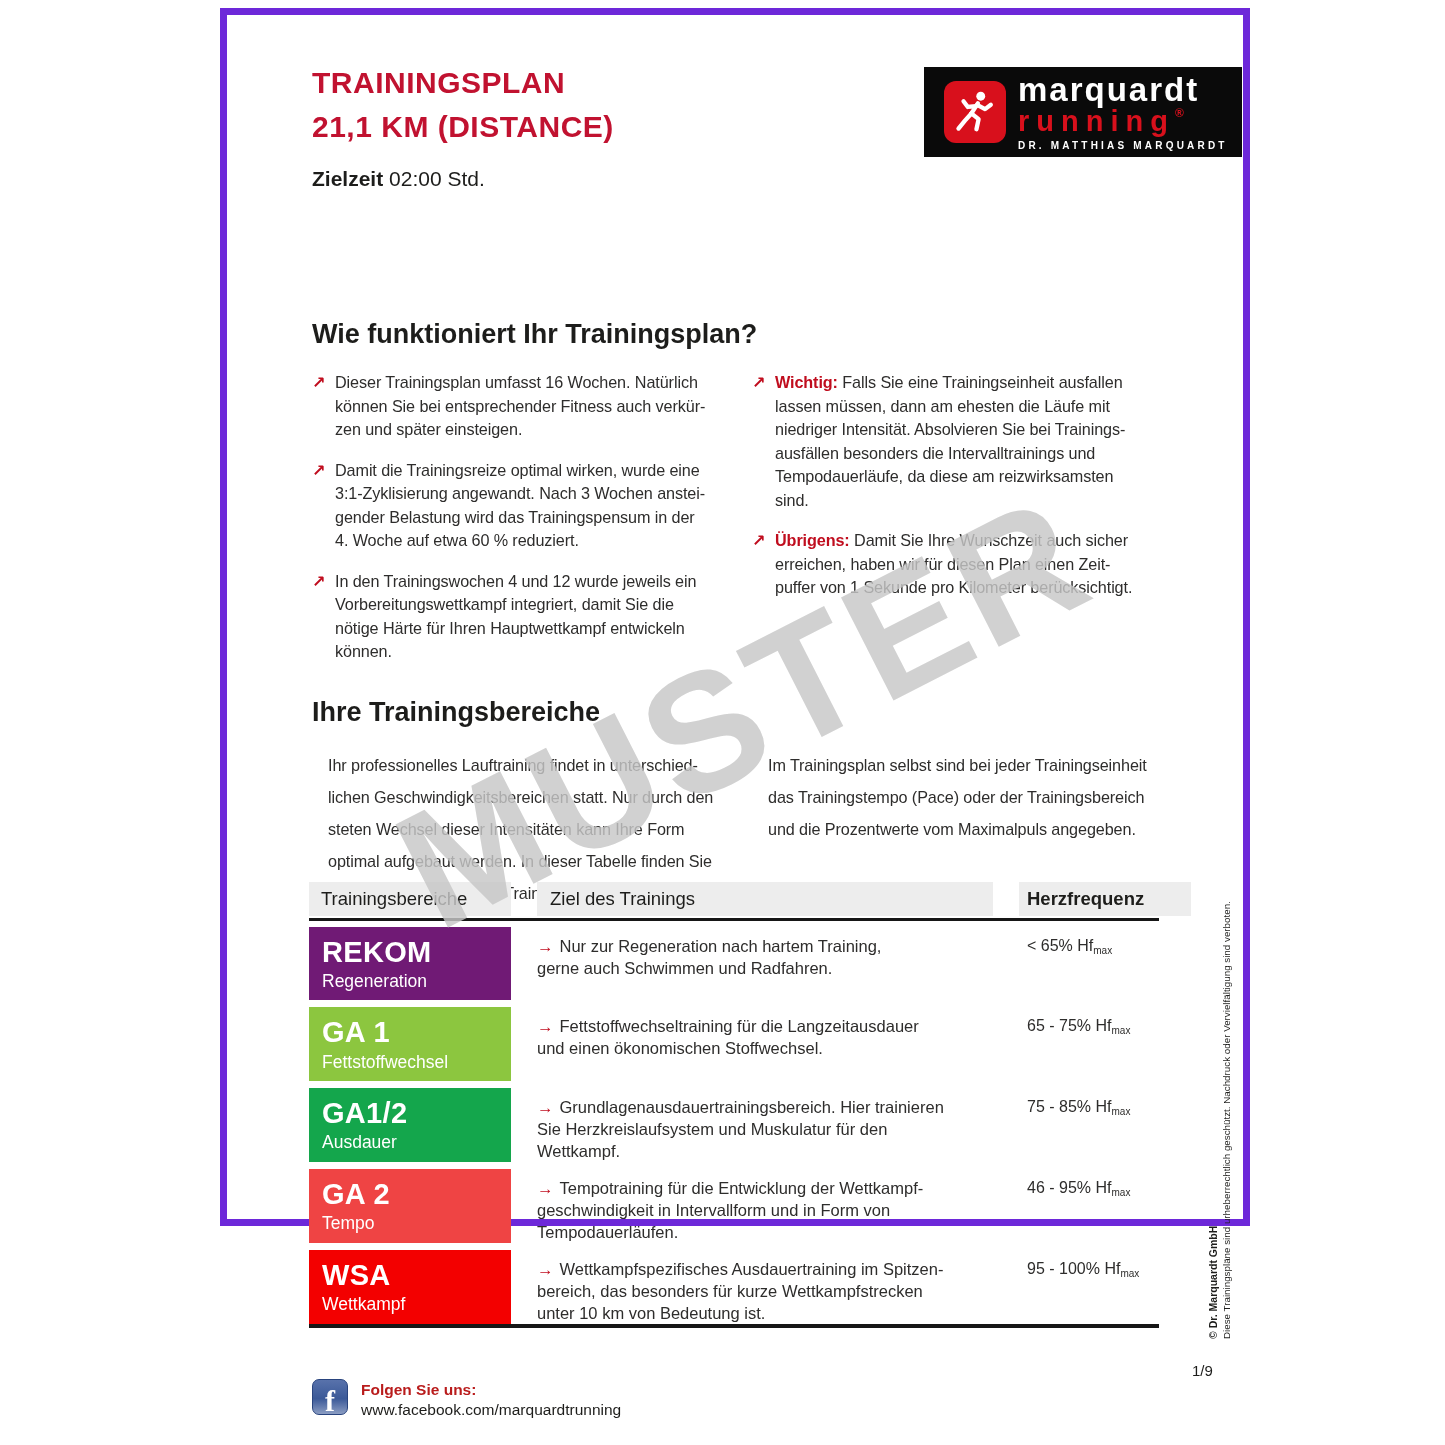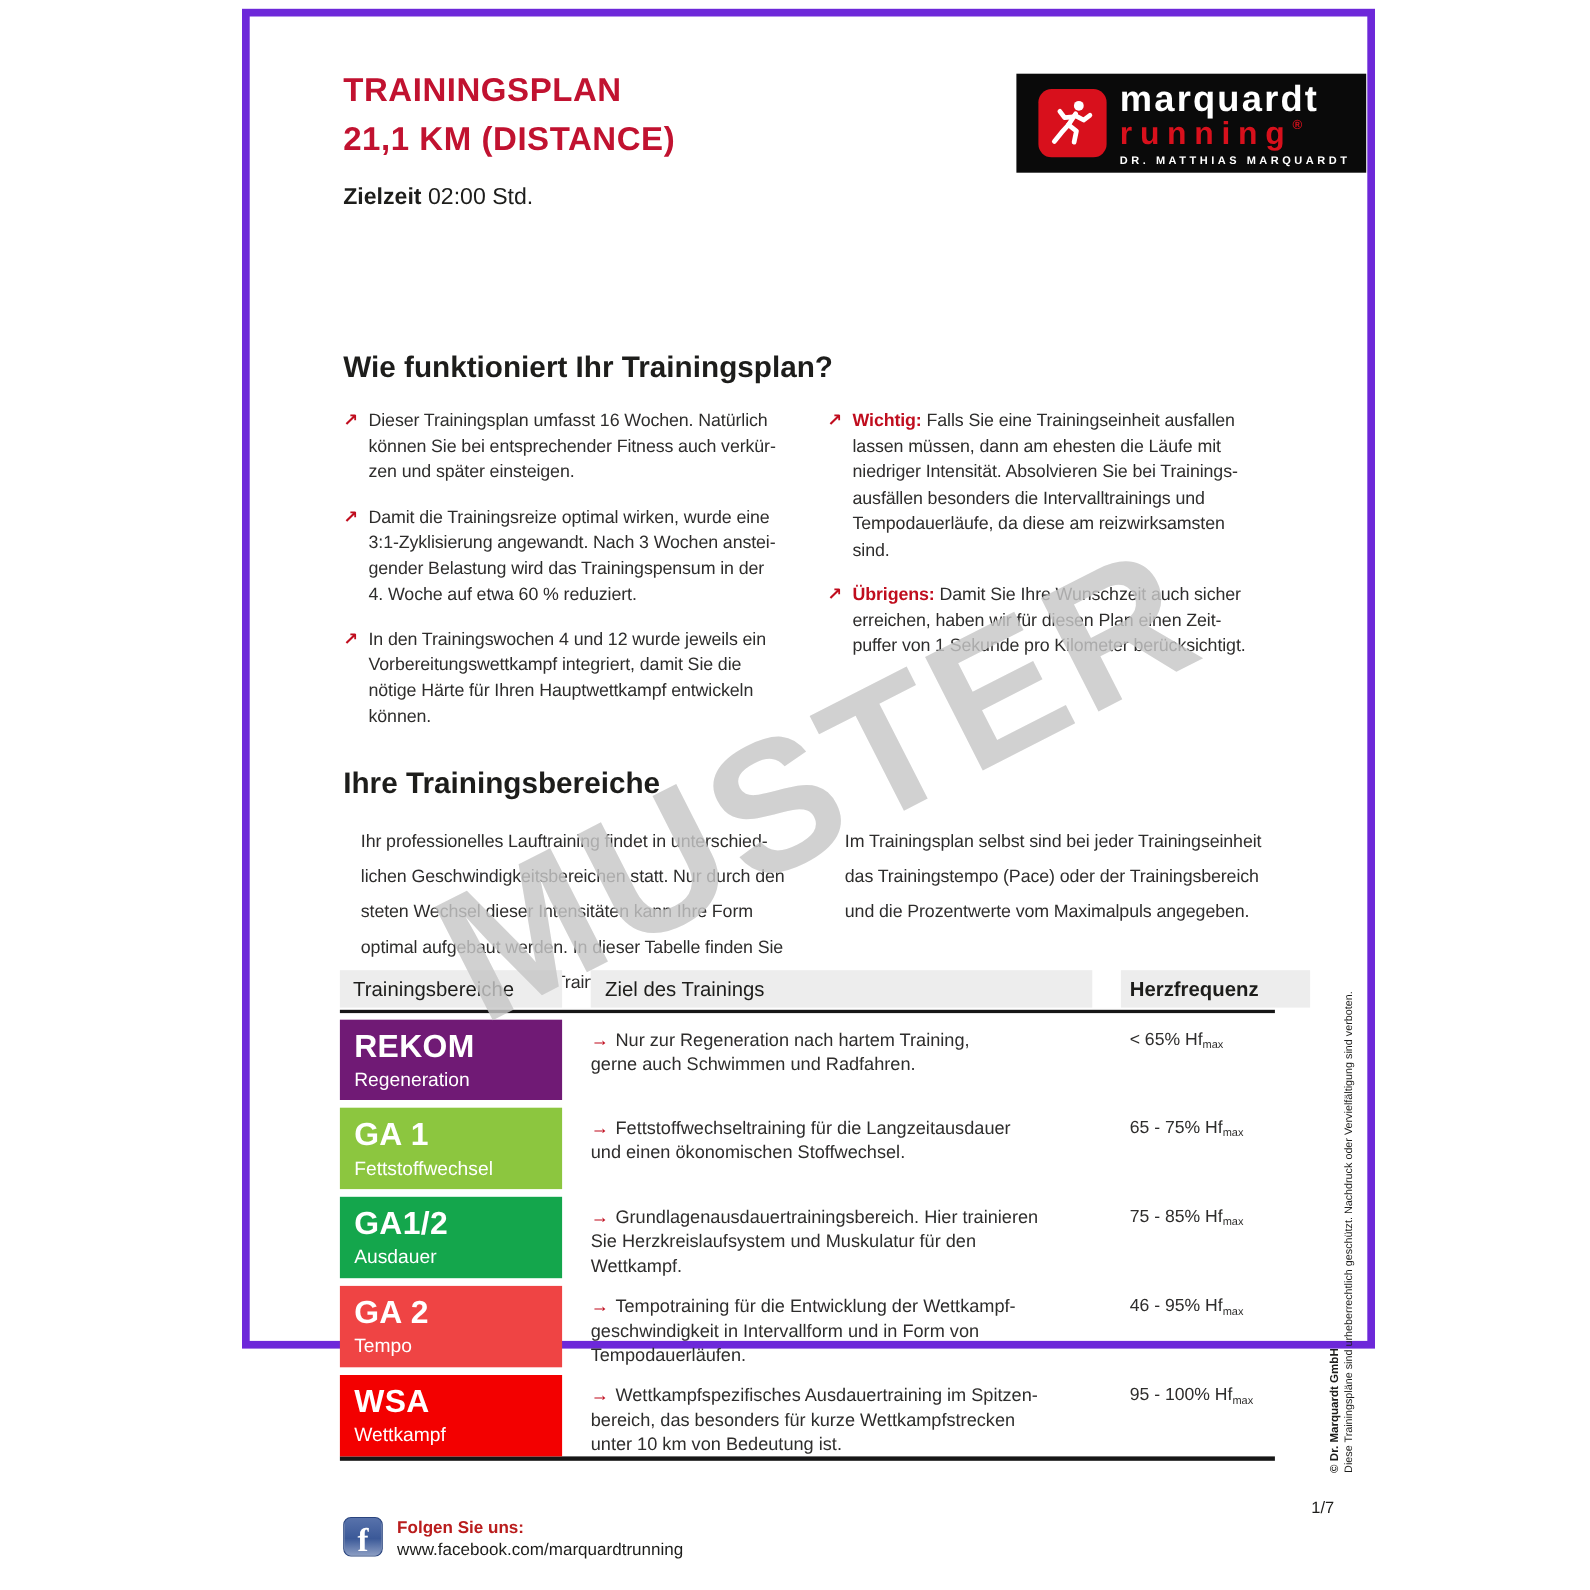--- a/index.html
+++ b/index.html
@@ -216,21 +216,21 @@
   </div>
 
   <div class="footer">
     <div class="fb-icon">f</div>
     <div>
       <div class="follow-label">Folgen Sie uns:</div>
       <div class="follow-url">www.facebook.com/marquardtrunning</div>
     </div>
   </div>
 
-  <div class="page-num">1/7</div>
+  <div class="page-num">1/9</div>
 
   <div class="vtext">
     <div class="l1">© Dr. Marquardt GmbH</div>
     <div class="l2">Diese Trainingspläne sind urheberrechtlich geschützt. Nachdruck oder Vervielfältigung sind verboten.</div>
   </div>
 
   <div class="watermark">MUSTER</div>
 
 </div>
 

